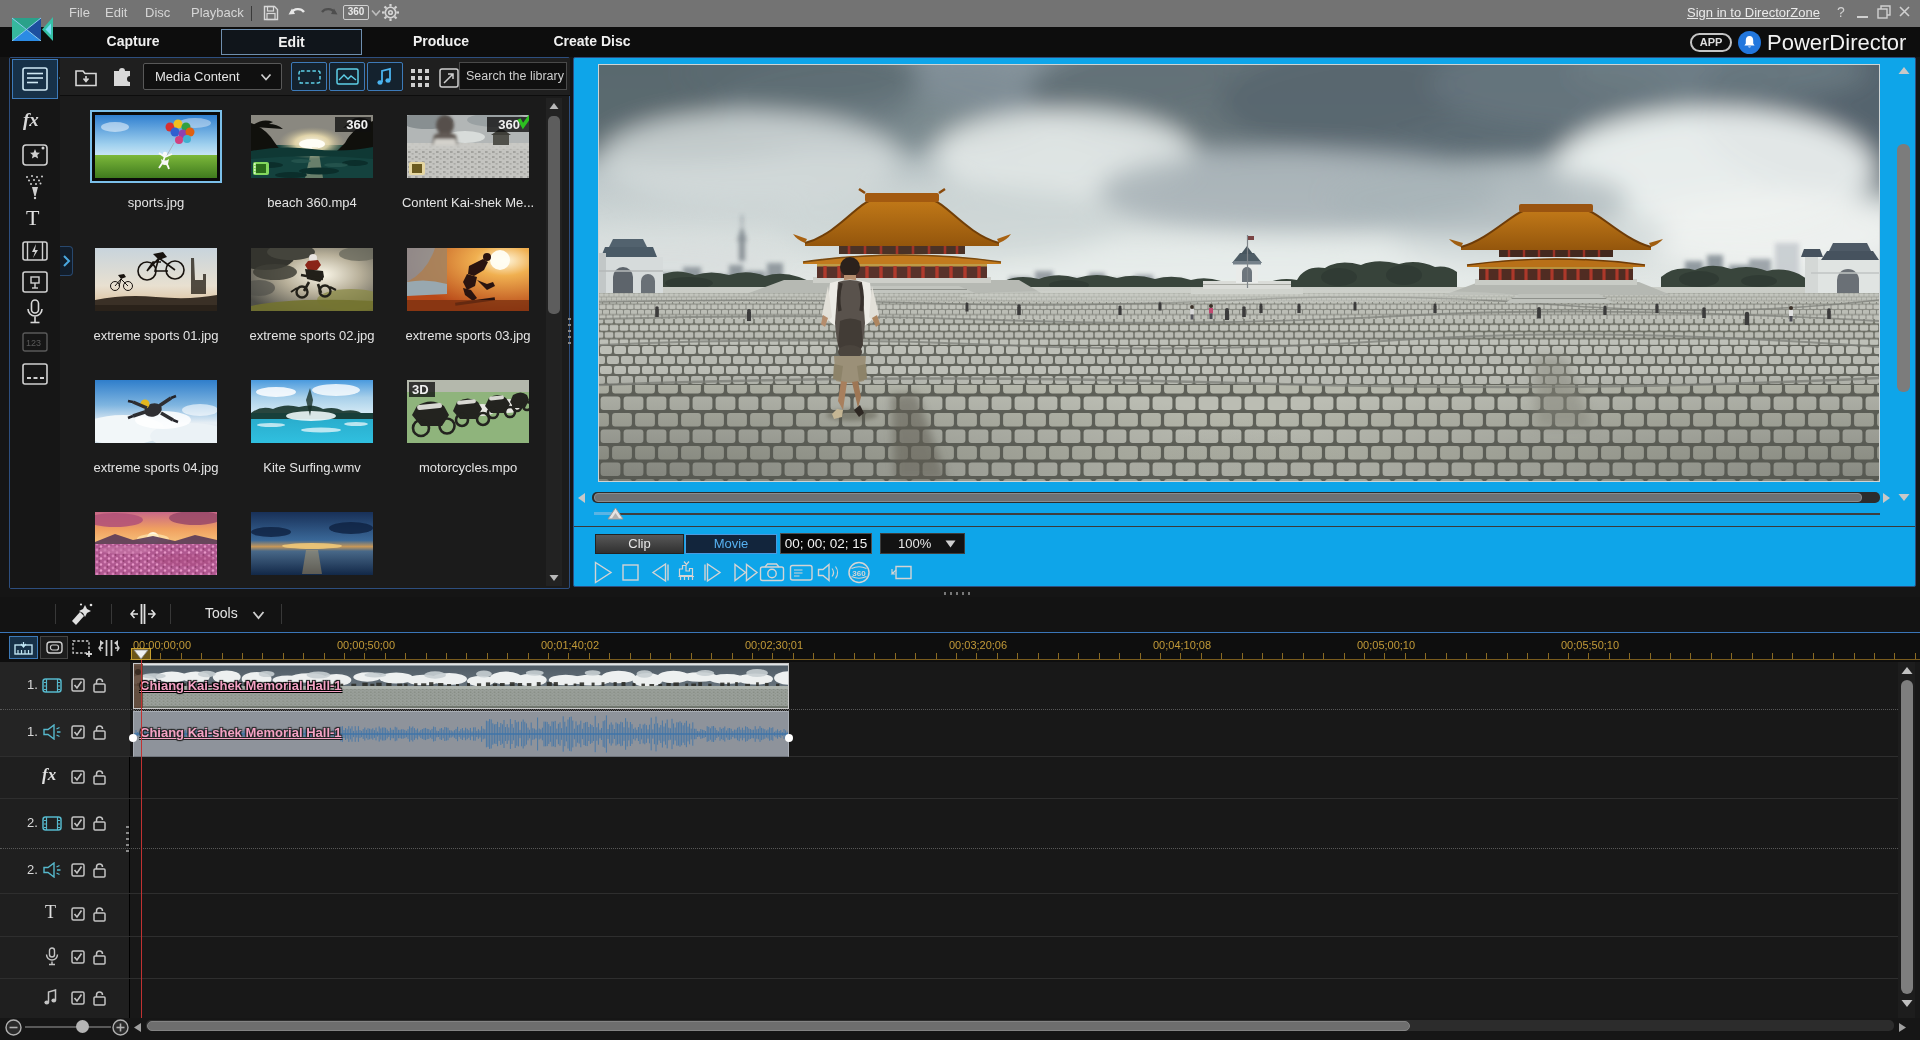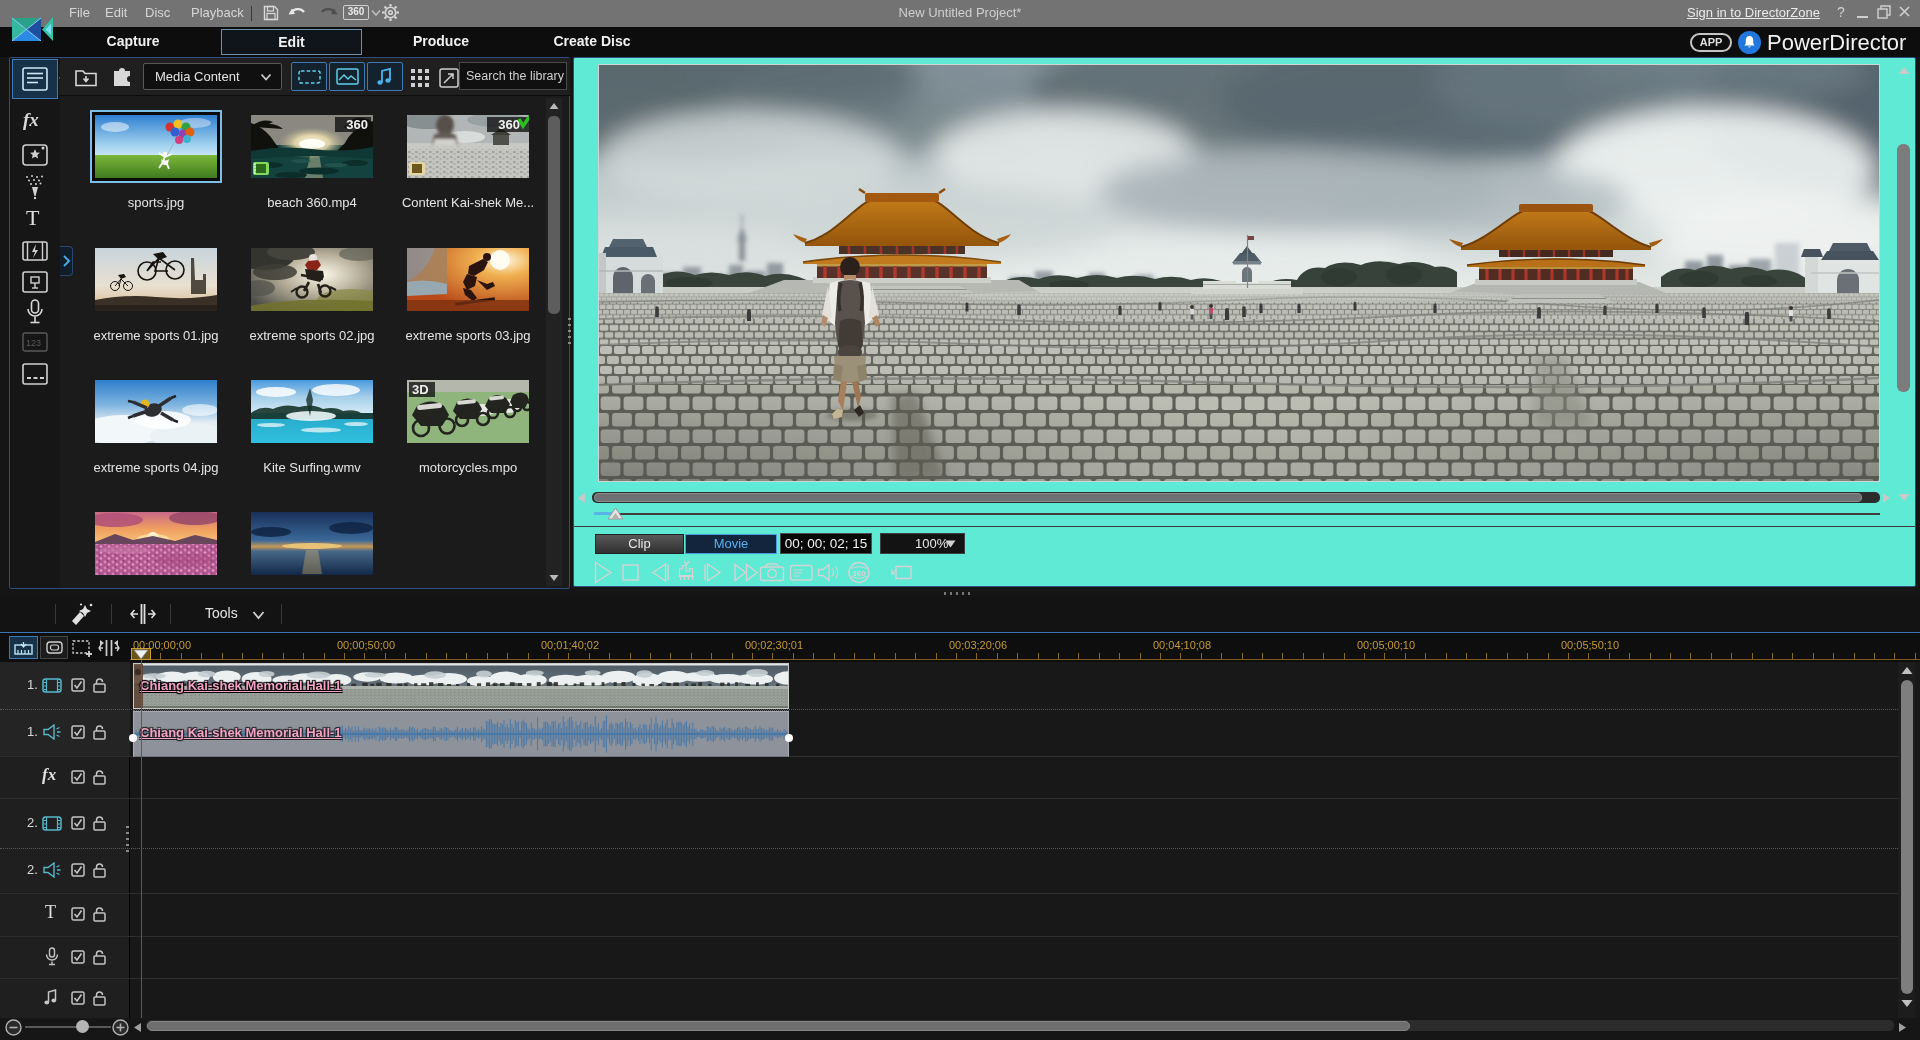--- a/index.html
+++ b/index.html
@@ -6,21 +6,21 @@
 html,body { width:1920px; height:1040px; background:#151515; overflow:hidden;
   font-family:"Liberation Sans", sans-serif; }
 .abs { position:absolute; }
 #menubar { position:absolute; left:0; top:0; width:1920px; height:27px; background:#737373; }
 .menuitem { position:absolute; top:5px; color:#d6d6d6; font-size:13px; }
 #tabrow { position:absolute; left:0; top:27px; width:1920px; height:30px; background:#0d0d0d; }
 .tabtxt { position:absolute; top:6px; color:#f0f0f0; font-size:14px; font-weight:bold; }
 #mediapanel { position:absolute; left:9px; top:57px; width:561px; height:532px;
   background:#1b1b1b; border:1px solid #2d4e7e; border-radius:2px; }
 #prevpanel { position:absolute; left:573px; top:57px; width:1343px; height:530px;
-  background:#5eead4; border:1px solid #2d4e7e; border-radius:2px; }
+  background:#0ea5e9; border:1px solid #2d4e7e; border-radius:2px; }
 #tltoolbar { position:absolute; left:0; top:597px; width:1920px; height:35px; background:#131313; }
 #ruler { position:absolute; left:0; top:633px; width:1920px; height:29px; background:#0e0e0e; }
 #tracks { position:absolute; left:0; top:662px; width:1920px; height:356px; background:#181818; }
 #bottombar { position:absolute; left:0; top:1018px; width:1920px; height:22px; background:#161616; }
 .tlabel { position:absolute; width:150px; text-align:center; color:#e4e4e4; font-size:13px; }
 </style>
 </head>
 <body>
 <div id="menubar">
   <span class="menuitem" style="left:69px;">File</span>
@@ -54,21 +54,20 @@
           <line x1="9.5" y1="15.4" x2="9.5" y2="18"></line>
         <line x1="1" y1="9.5" x2="3.6" y2="9.5"></line>
           <line x1="15.4" y1="9.5" x2="18" y2="9.5"></line>
         <line x1="3.5" y1="3.5" x2="5.3" y2="5.3"></line>
           <line x1="13.7" y1="13.7" x2="15.5" y2="15.5"></line>
         <line x1="3.5" y1="15.5" x2="5.3" y2="13.7"></line>
           <line x1="13.7" y1="5.3" x2="15.5" y2="3.5"></line>
       </g>
     </g>
   </svg>
-  <span class="abs" style="left:0;top:5px;width:1920px;text-align:center;color:#cfcfcf;font-size:13px;">New Untitled Project*</span>
   <span class="abs" style="left:1687px;top:5px;color:#eaeaea;font-size:13px;text-decoration:underline;">Sign in to DirectorZone</span>
   <span class="abs" style="left:1837px;top:4px;color:#d0d0d0;font-size:14px;">?</span>
   <div class="abs" style="left:1857px;top:16px;width:11px;height:2px;background:#d0d0d0;"></div>
   <svg class="abs" style="left:1877px;top:5px;" width="14" height="14" viewBox="0 0 14 14">
     <rect x="1" y="4" width="9" height="9" fill="none" stroke="#d0d0d0" stroke-width="1.4"></rect>
     <path d="M4 4 V1 H13 V10 H10" fill="none" stroke="#d0d0d0" stroke-width="1.4"></path>
   </svg>
   <svg class="abs" style="left:1898px;top:5px;" width="13" height="13" viewBox="0 0 13 13">
     <path d="M2 2 L11 11 M11 2 L2 11" stroke="#d0d0d0" stroke-width="1.6"></path>
   </svg>
@@ -941,21 +940,21 @@
   <div class="abs" style="left:20px;top:454px;width:20px;height:3px;background:#5ab4e4;"></div>
   <svg class="abs" style="left:33px;top:449px;" width="17" height="13" viewBox="0 0 17 13">
     <polygon points="8.5,1 16,12 1,12" fill="#e4e4e4" stroke="#9a9a9a" stroke-width="1"></polygon>
     <polygon points="8.5,6 12.5,12 4.5,12" fill="#b0b0b0"></polygon>
   </svg>
   <div class="abs" style="left:0px;top:468px;width:1341px;height:1px;background:#3a3a3a;"></div>
 
   <div class="abs" style="left:21px;top:476px;width:89px;height:20px;background:linear-gradient(#585858,#303030);border:1px solid #222;color:#e8e8e8;font-size:13px;text-align:center;line-height:18px;">Clip</div>
   <div class="abs" style="left:111px;top:476px;width:92px;height:20px;background:#12253c;border:1px solid #4a9ae0;color:#56b0f0;font-size:13px;text-align:center;line-height:18px;">Movie</div>
   <div class="abs" style="left:206px;top:475px;width:92px;height:21px;background:#080808;border:1px solid #4e4e4e;color:#f2f2f2;font-size:13.5px;text-align:center;line-height:19px;white-space:nowrap;">00; 00; 02; 15</div>
-  <div class="abs" style="left:306px;top:475px;width:85px;height:21px;background:#131313;border:1px solid #3e3e3e;color:#e8e8e8;font-size:13px;line-height:19px;padding-left:34px;">100%</div>
+  <div class="abs" style="left:306px;top:475px;width:85px;height:21px;background:#131313;border:1px solid #3e3e3e;color:#e8e8e8;font-size:13px;line-height:19px;padding-left:17px;">100%</div>
   <svg class="abs" style="left:371px;top:482px;" width="11" height="8" viewBox="0 0 11 8">
       <polygon points="0.5,0.5 10.5,0.5 5.5,7.5" fill="#d0d0d0"></polygon>
     </svg>
 
   <svg class="abs" style="left:20px;top:502px;" width="340" height="25" viewBox="0 0 340 25">
     <g stroke="#d4d4d4" fill="none" stroke-width="1.4">
       <path d="M1.5 2.5 L1.5 22.5 L17 12.5 z"></path>
       <rect x="29" y="5" width="15" height="15"></rect>
       <path d="M71.5 4 L71.5 21 L59 12.5 z M74 4.5 L74 20.5"></path>
       <path d="M85.5 9 h3 v-3.5 h3.5 v5.5 h3.5 v-2.5 h3 v7 h-13 z" stroke-width="1.2"></path>

